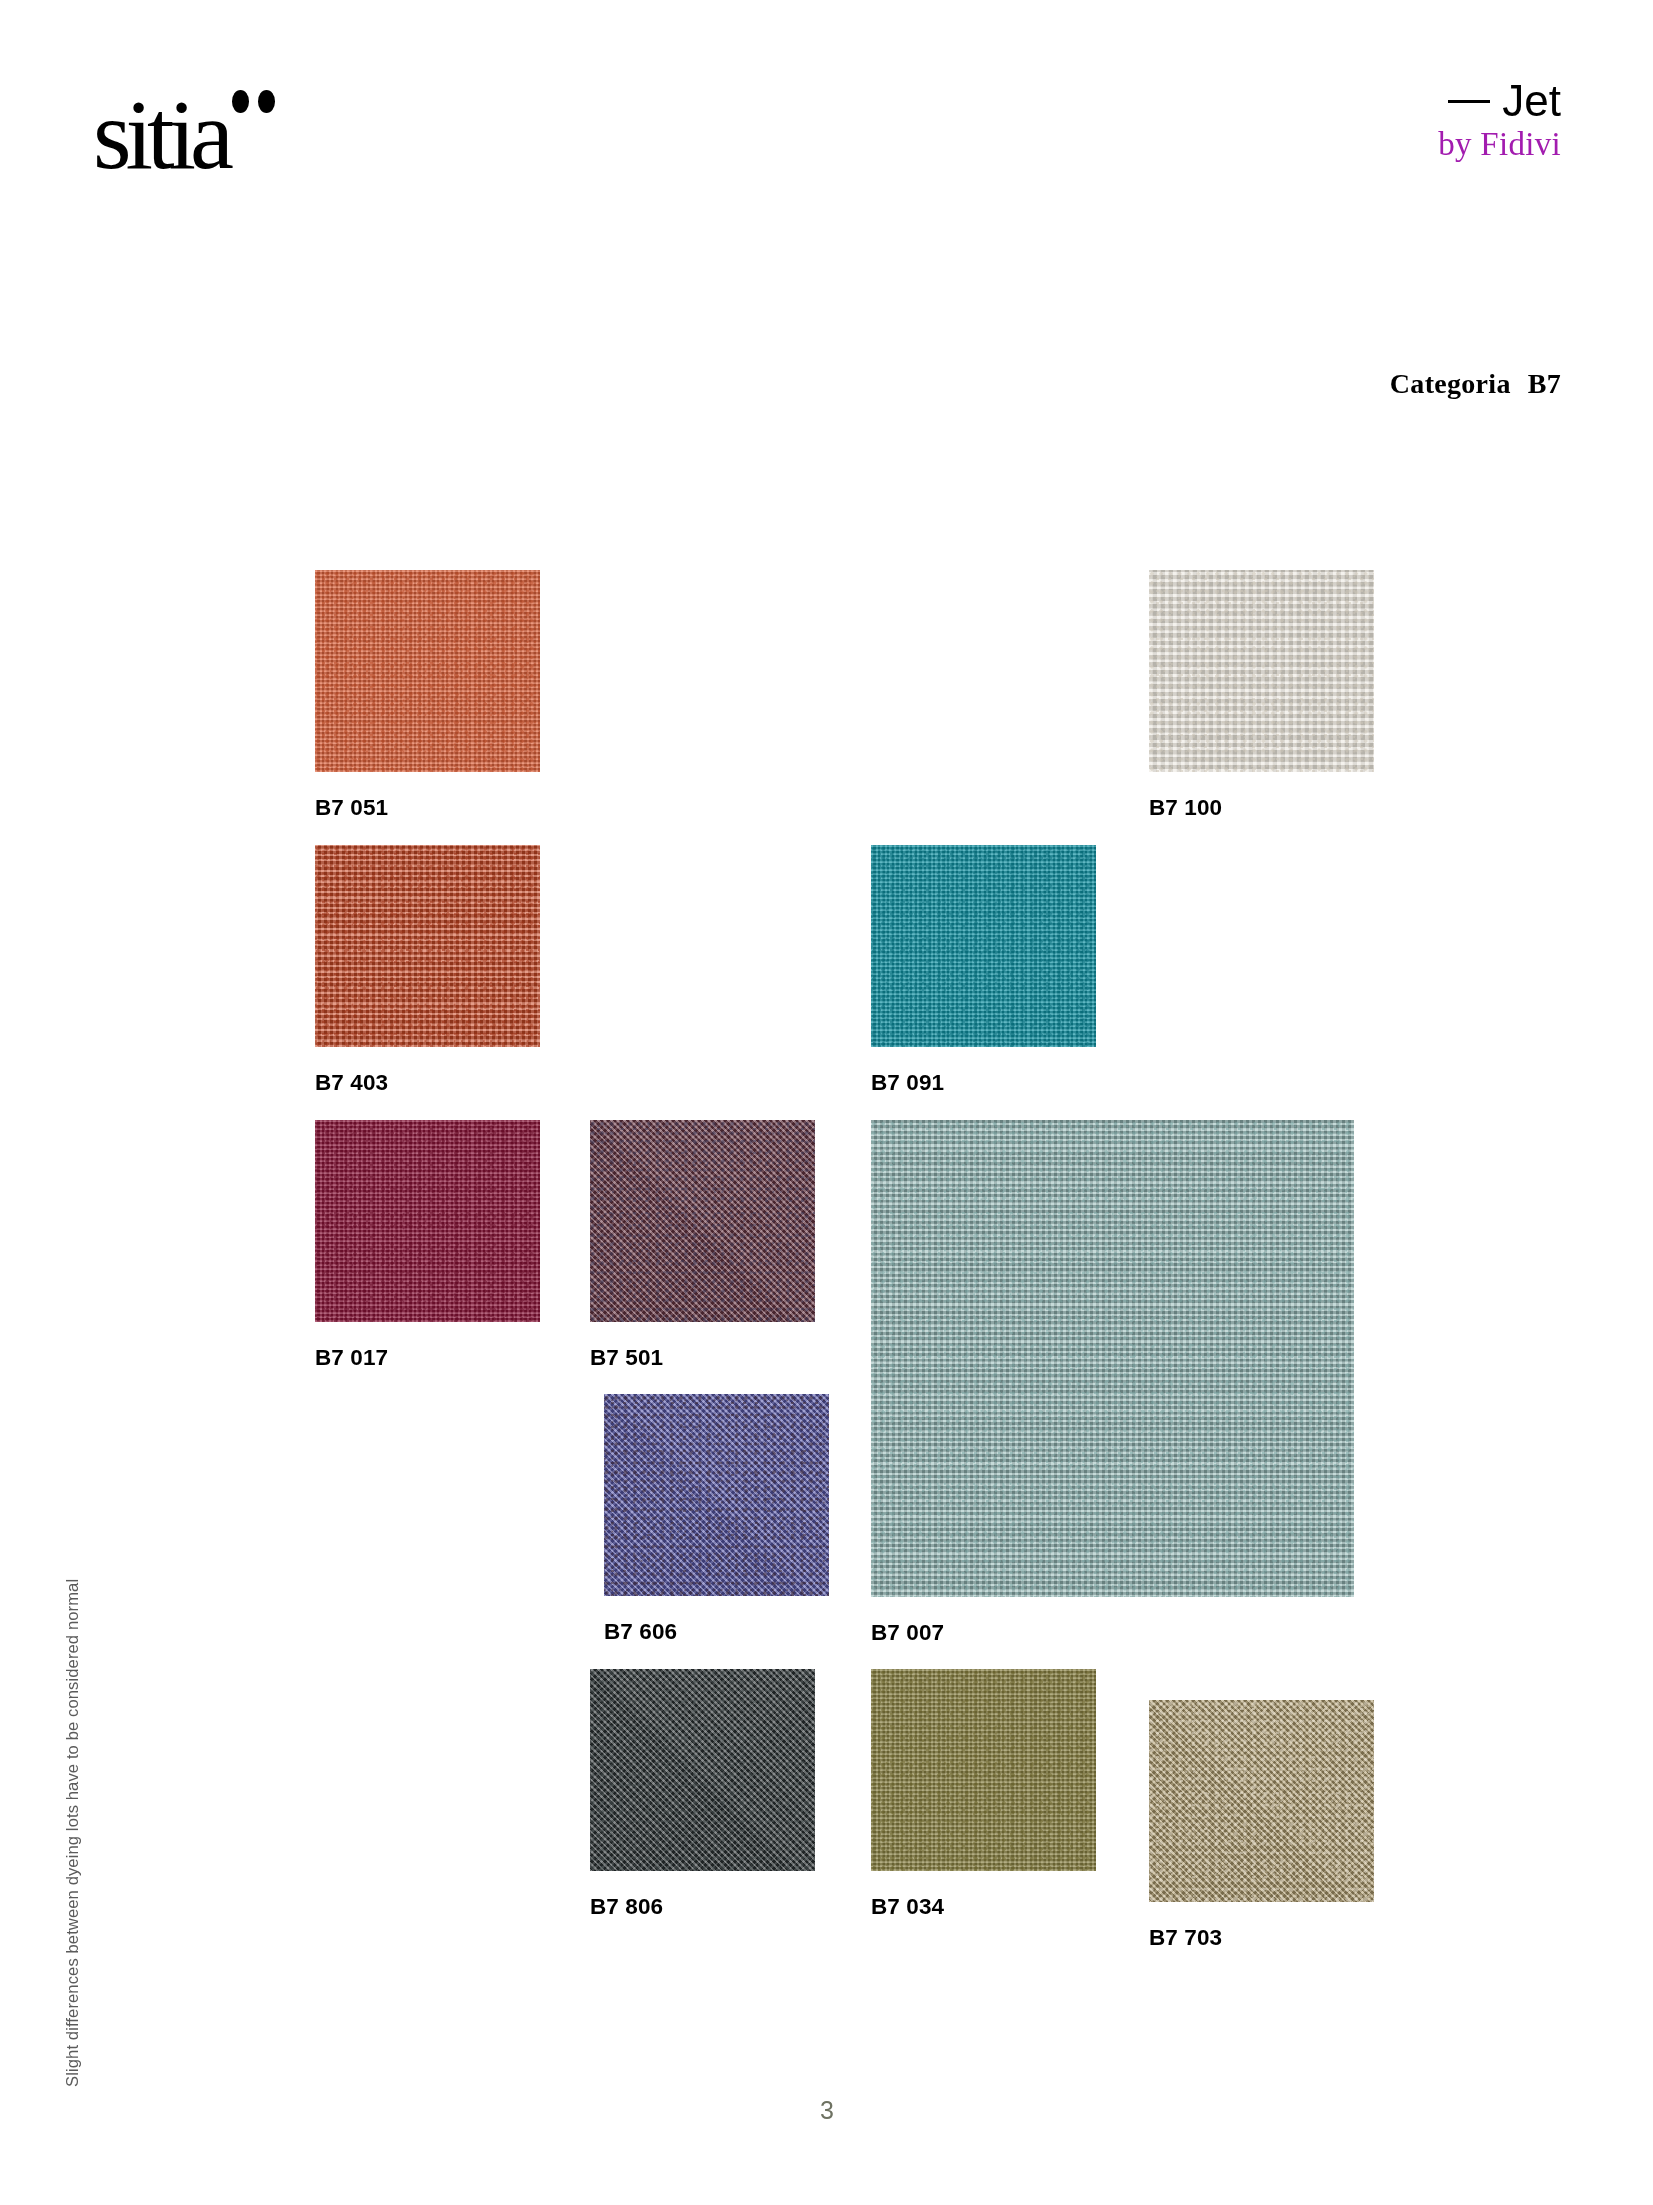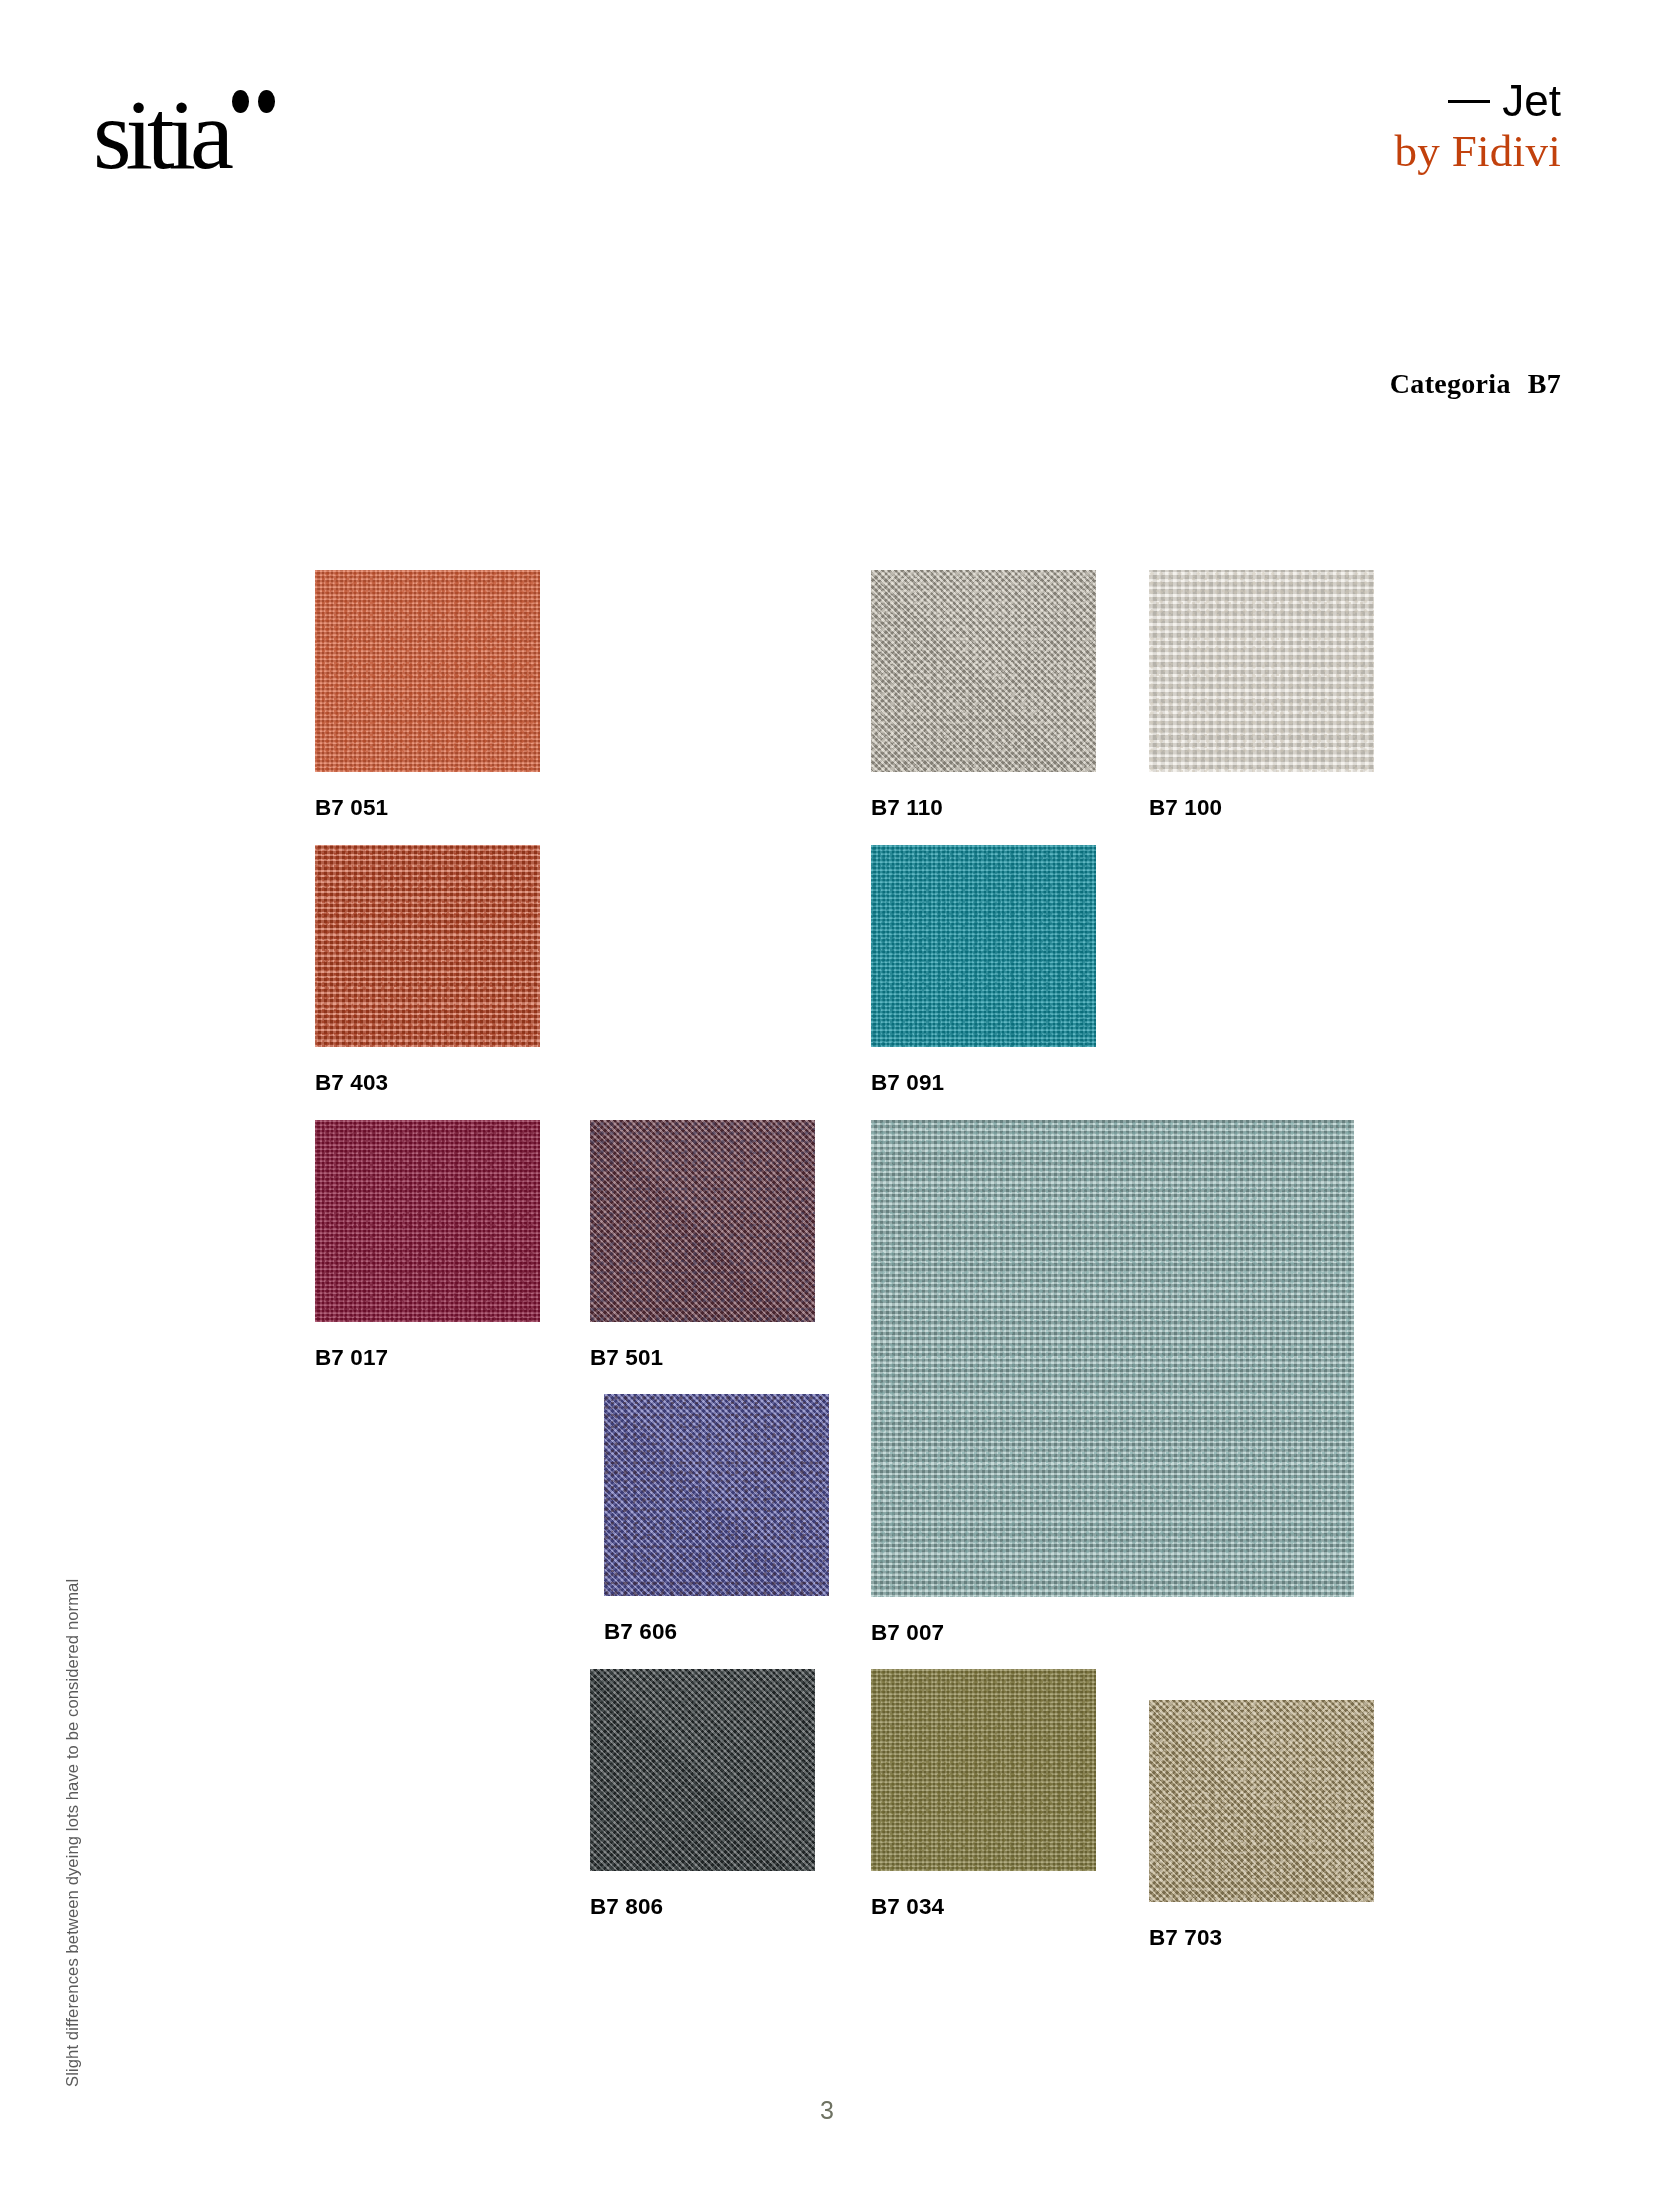--- a/index.html
+++ b/index.html
@@ -33,21 +33,21 @@
   #collection-title{
     font-family:Liberation Sans, sans-serif;
     font-size:44px;line-height:1.02;color:#000;white-space:nowrap;
   }
   #collection-title .rule{
     display:inline-block;width:42px;height:3.3px;background:#000;
     vertical-align:0.30em;margin-right:12px;
   }
   #collection-subtitle{
     font-family:"Liberation Serif", serif;
-    font-size:45px;line-height:1.15;color:#c2410c;white-space:nowrap;
+    font-size:33px;line-height:1.15;color:#a21caf;white-space:nowrap;
     margin-top:2.6px;letter-spacing:0.3px;
   }
 
   #category-line{
     position:absolute;right:93px;top:368px;
     font-family:Liberation Serif, serif;
     font-weight:700;font-size:28px;letter-spacing:0.3px;color:#000;
     white-space:nowrap;
   }
   #category-line .cat-value{margin-left:17px;}
@@ -145,27 +145,20 @@
 <div id="side-note">Slight differences between dyeing lots have to be considered normal</div>
 
 <div id="swatch-grid">
     <div class="swatch-cell" style="left: 0px; top: 0px;">
       <div class="swatch-chip" style="background: rgb(224, 99, 60);">
         <div class="weave w-a"></div>
         <div class="fleck" style="background-image: radial-gradient(circle at 30% 40%, rgb(184, 74, 39) 0px, rgb(184, 74, 39) 1.5px, transparent 1.7px), radial-gradient(circle at 70% 75%, rgb(184, 74, 39) 0px, rgb(184, 74, 39) 1.2px, transparent 1.5px), radial-gradient(circle at 15% 85%, rgb(184, 74, 39) 0px, rgb(184, 74, 39) 1px, transparent 1.3px); opacity: 0.55;"></div>
       </div>
       <div class="swatch-label">B7 051</div>
     </div>
-    <div class="swatch-cell" style="left: 556px; top: 0px;">
-      <div class="swatch-chip" style="background: rgb(194, 188, 174);">
-        <div class="weave w-c"></div>
-        <div class="fleck" style="background-image: radial-gradient(circle at 30% 40%, rgb(237, 233, 223) 0px, rgb(237, 233, 223) 1.5px, transparent 1.7px), radial-gradient(circle at 70% 75%, rgb(237, 233, 223) 0px, rgb(237, 233, 223) 1.2px, transparent 1.5px), radial-gradient(circle at 15% 85%, rgb(237, 233, 223) 0px, rgb(237, 233, 223) 1px, transparent 1.3px); opacity: 0.55;"></div>
-      </div>
-      <div class="swatch-label">B7 110</div>
-    </div>
     <div class="swatch-cell" style="left: 834px; top: 0px;">
       <div class="swatch-chip" style="background: rgb(231, 226, 216);">
         <div class="weave w-d"></div>
         <div class="fleck" style="background-image: radial-gradient(circle at 30% 40%, rgb(207, 200, 186) 0px, rgb(207, 200, 186) 1.5px, transparent 1.7px), radial-gradient(circle at 70% 75%, rgb(207, 200, 186) 0px, rgb(207, 200, 186) 1.2px, transparent 1.5px), radial-gradient(circle at 15% 85%, rgb(207, 200, 186) 0px, rgb(207, 200, 186) 1px, transparent 1.3px); opacity: 0.55;"></div>
       </div>
       <div class="swatch-label">B7 100</div>
     </div>
     <div class="swatch-cell" style="left: 0px; top: 275px;">
       <div class="swatch-chip" style="background: rgb(208, 75, 38);">
         <div class="weave w-b"></div>

